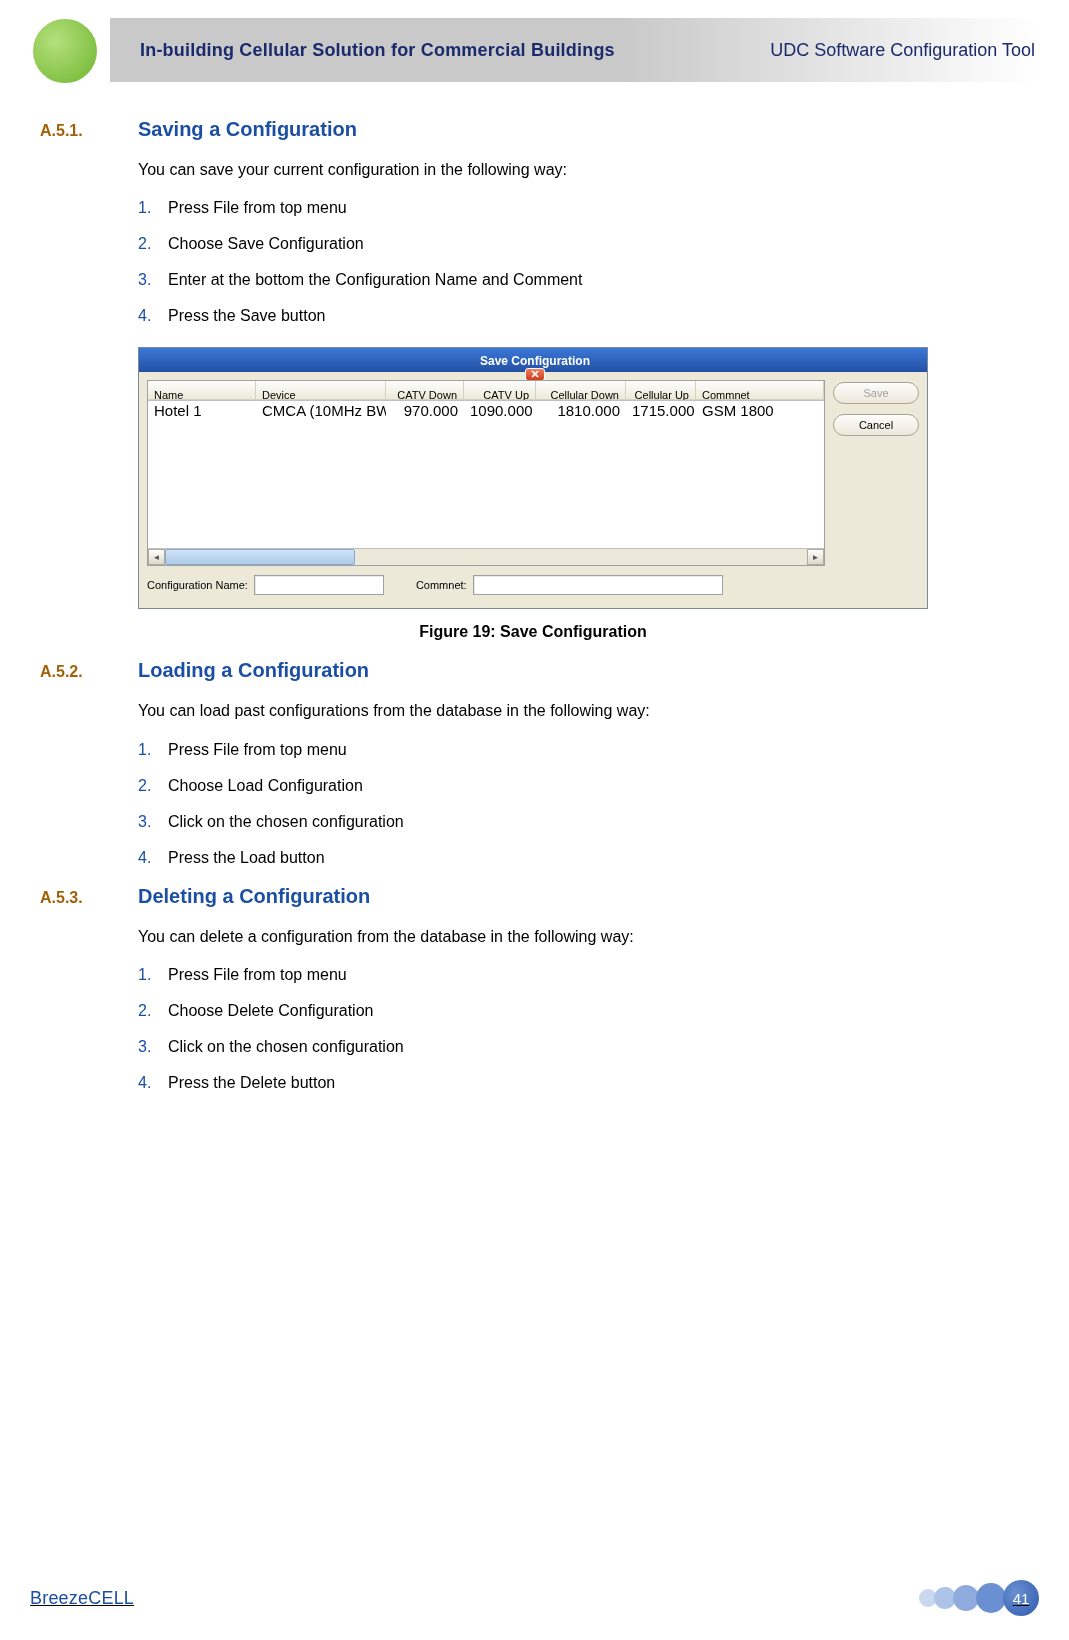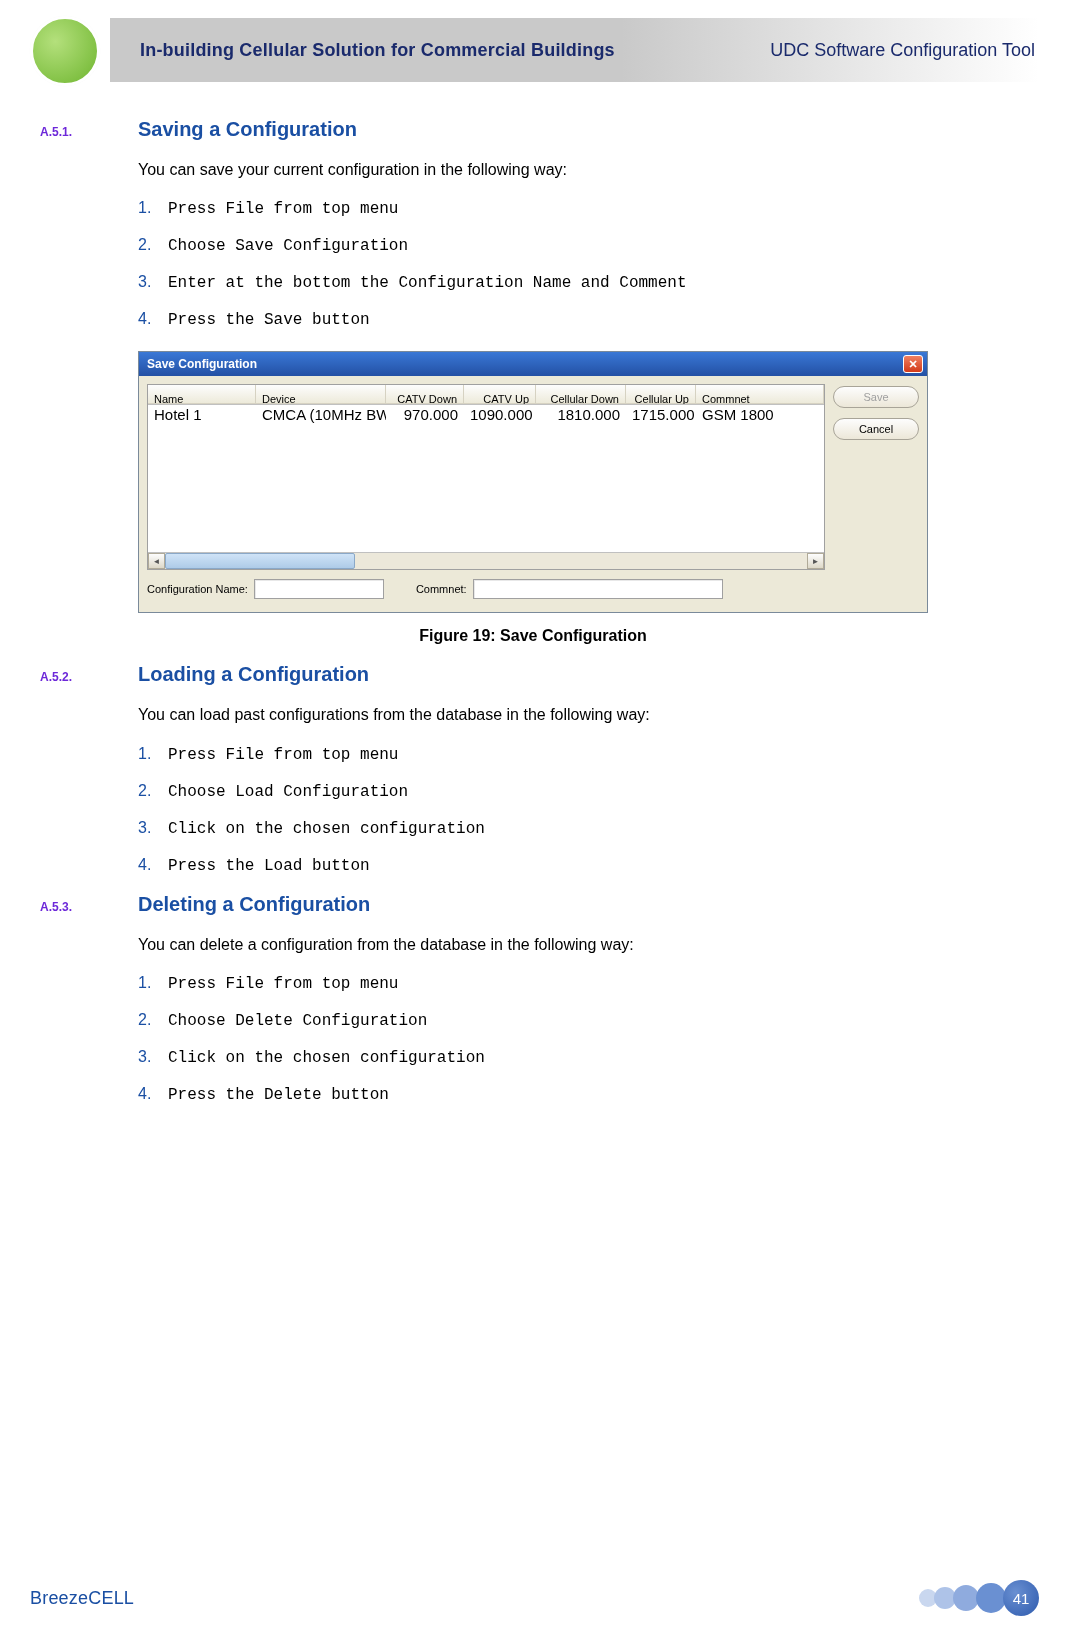--- a/index.html
+++ b/index.html
@@ -59,23 +59,23 @@
   }
 
   .sec-row {
     display: flex;
     align-items: baseline;
     margin-top: 18px;
   }
   .sec-num {
     width: 98px;
     font-family: Verdana, Geneva, sans-serif;
-    font-size: 12px;
-    font-weight: bold;
-    color: #6d28d9;
+    font-size: 16px;
+    font-weight: bold;
+    color: #a16207;
   }
   .sec-title {
     font-family: Verdana, Geneva, sans-serif;
     font-size: 20px;
     font-weight: bold;
     color: #1a4fa3;
   }
   .sec-body {
     margin-left: 98px;
     margin-top: 8px;
@@ -96,21 +96,21 @@
     align-items: baseline;
     margin-top: 18px;
   }
   .step-num {
     width: 30px;
     color: #1a4fa3;
     font-family: "Segoe UI", Arial, sans-serif;
     font-size: 16px;
   }
   .step-text {
-    font-family: Liberation Mono, monospace;
+    font-family: Liberation Sans, sans-serif;
     font-size: 16px;
     color: #000;
   }
 
   .figure {
     margin: 22px 0 0 98px;
     width: 790px;
   }
   .figure-caption {
     text-align: center;
@@ -132,22 +132,23 @@
     flex-direction: column;
     font-family: Tahoma, Verdana, sans-serif;
     font-size: 11px;
     color: #000;
   }
   .dlg-titlebar {
     height: 24px;
     background: linear-gradient(#3a78d6, #2350a4);
     display: flex;
     align-items: center;
-    padding: 0 4px 0 8px;
+    padding: 6px 4px 0 8px;
     justify-content: space-between;
+    flex-direction: column;
   }
   .dlg-title {
     color: #fff;
     font-weight: bold;
     font-size: 12px;
   }
   .dlg-close {
     width: 20px;
     height: 18px;
     background: linear-gradient(#f08060, #d23a1a);
@@ -293,20 +294,21 @@
   }
 
   .page-footer {
     position: absolute;
     left: 0; right: 0;
     bottom: 24px;
     padding: 0 30px;
     display: flex;
     align-items: center;
     justify-content: space-between;
+    text-decoration: underline;
   }
   .footer-brand {
     font-family: Verdana, Geneva, sans-serif;
     font-size: 18px;
     color: #1a4fa3;
     letter-spacing: 0.2px;
   }
   .footer-dots {
     display: flex;
     align-items: center;

